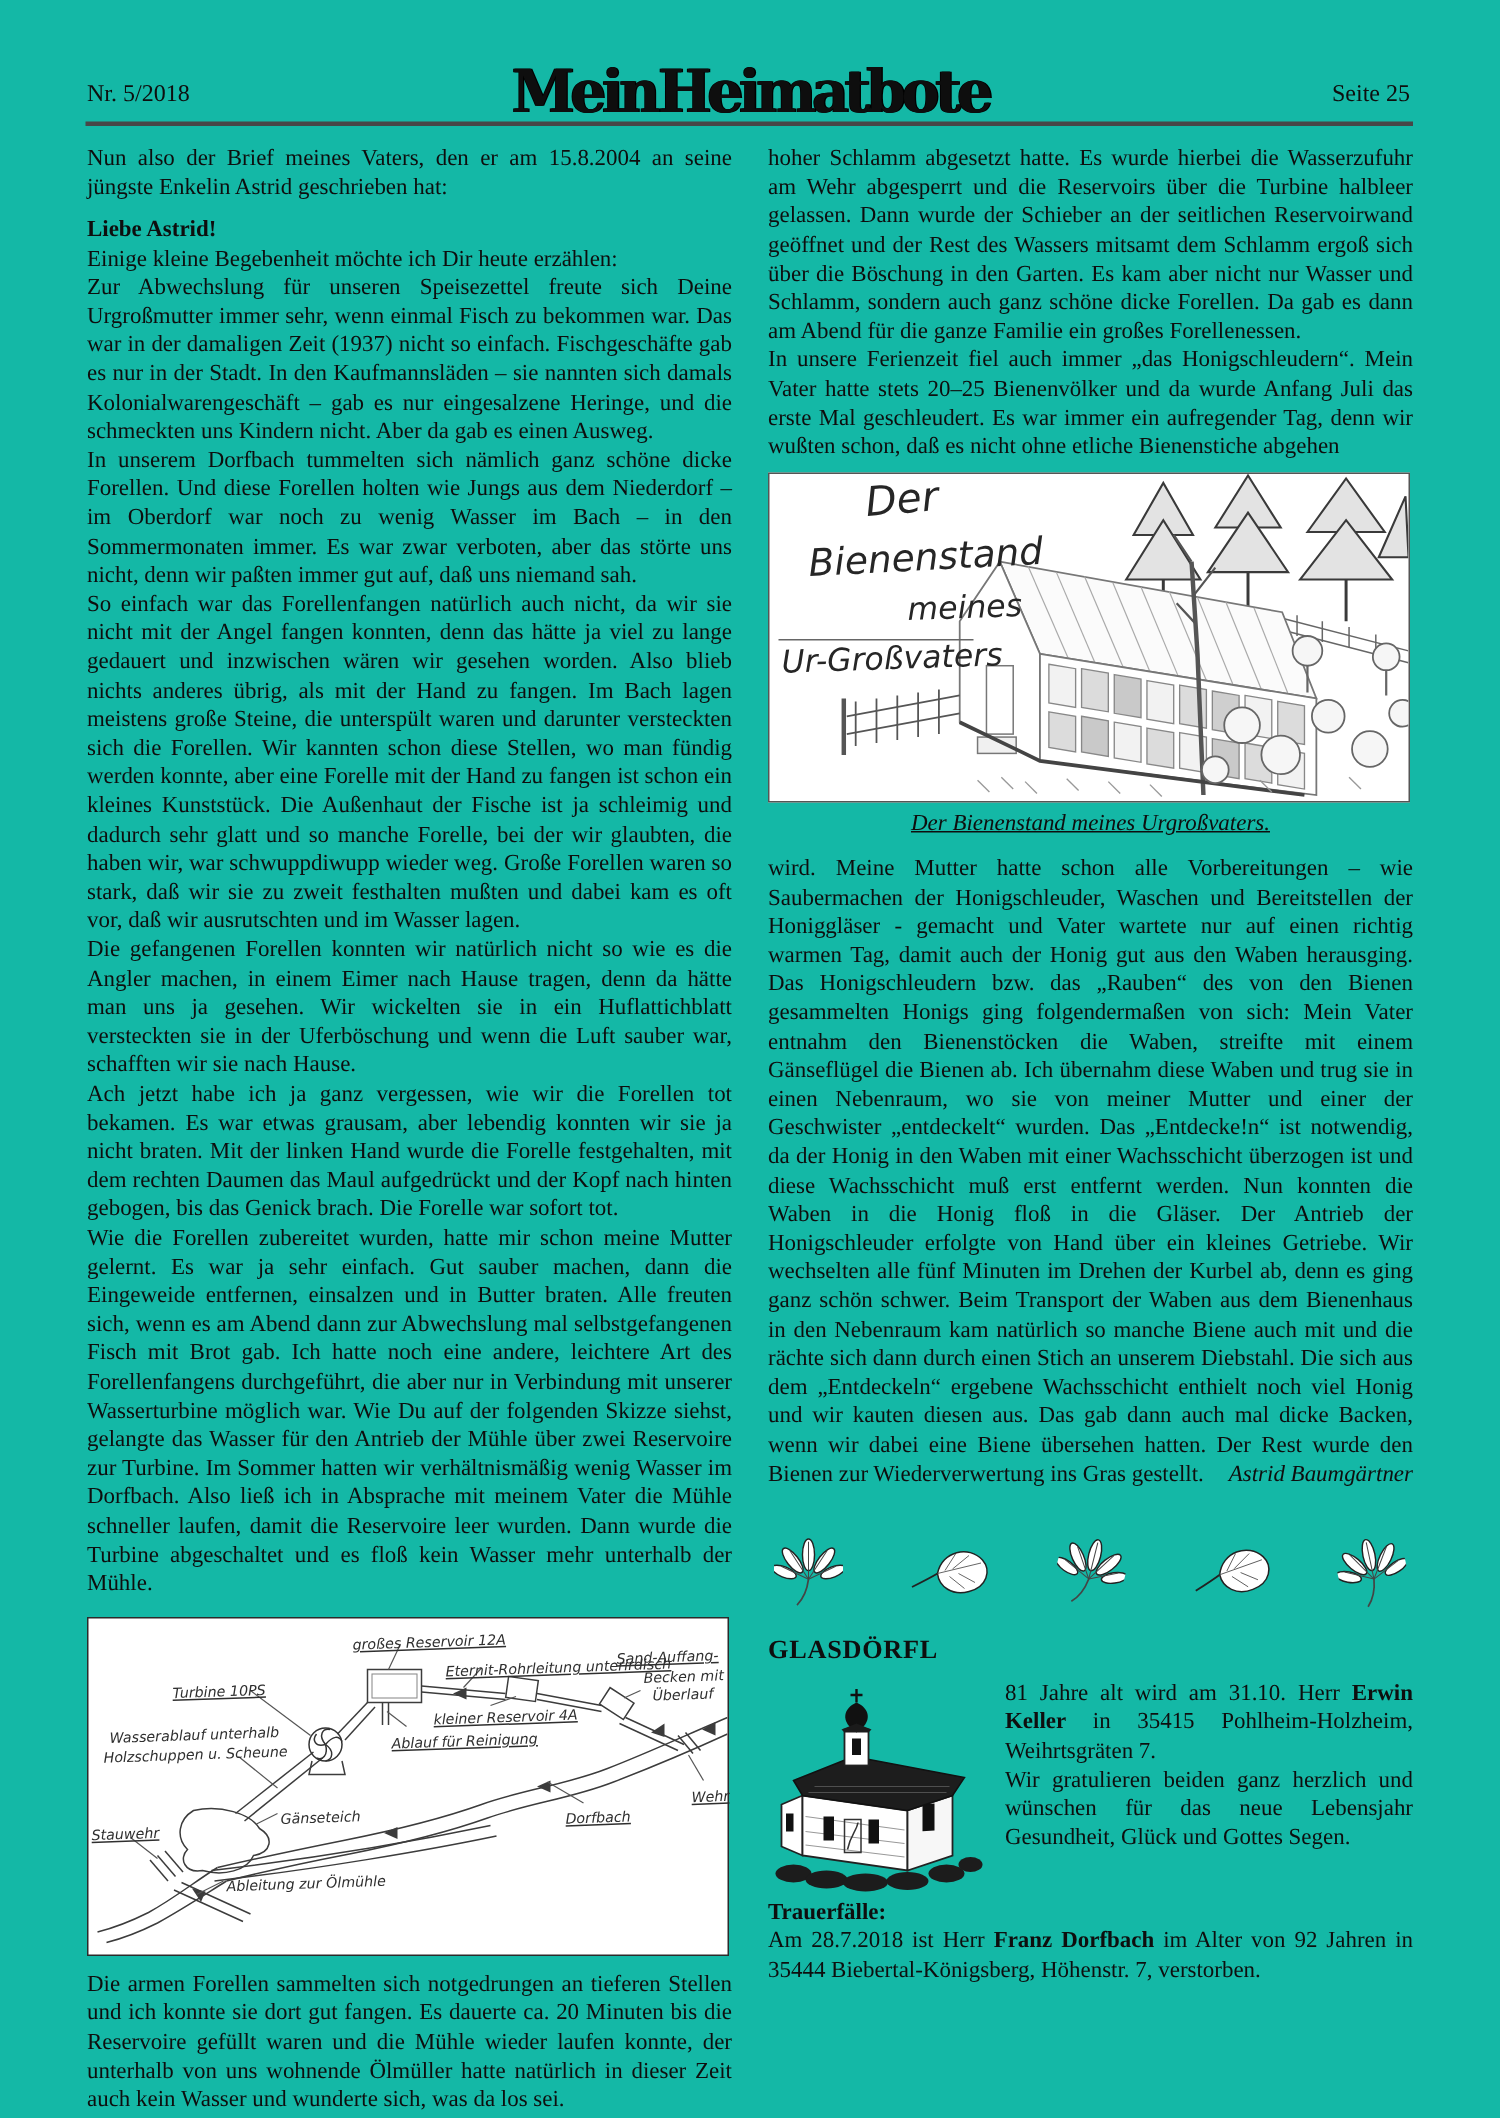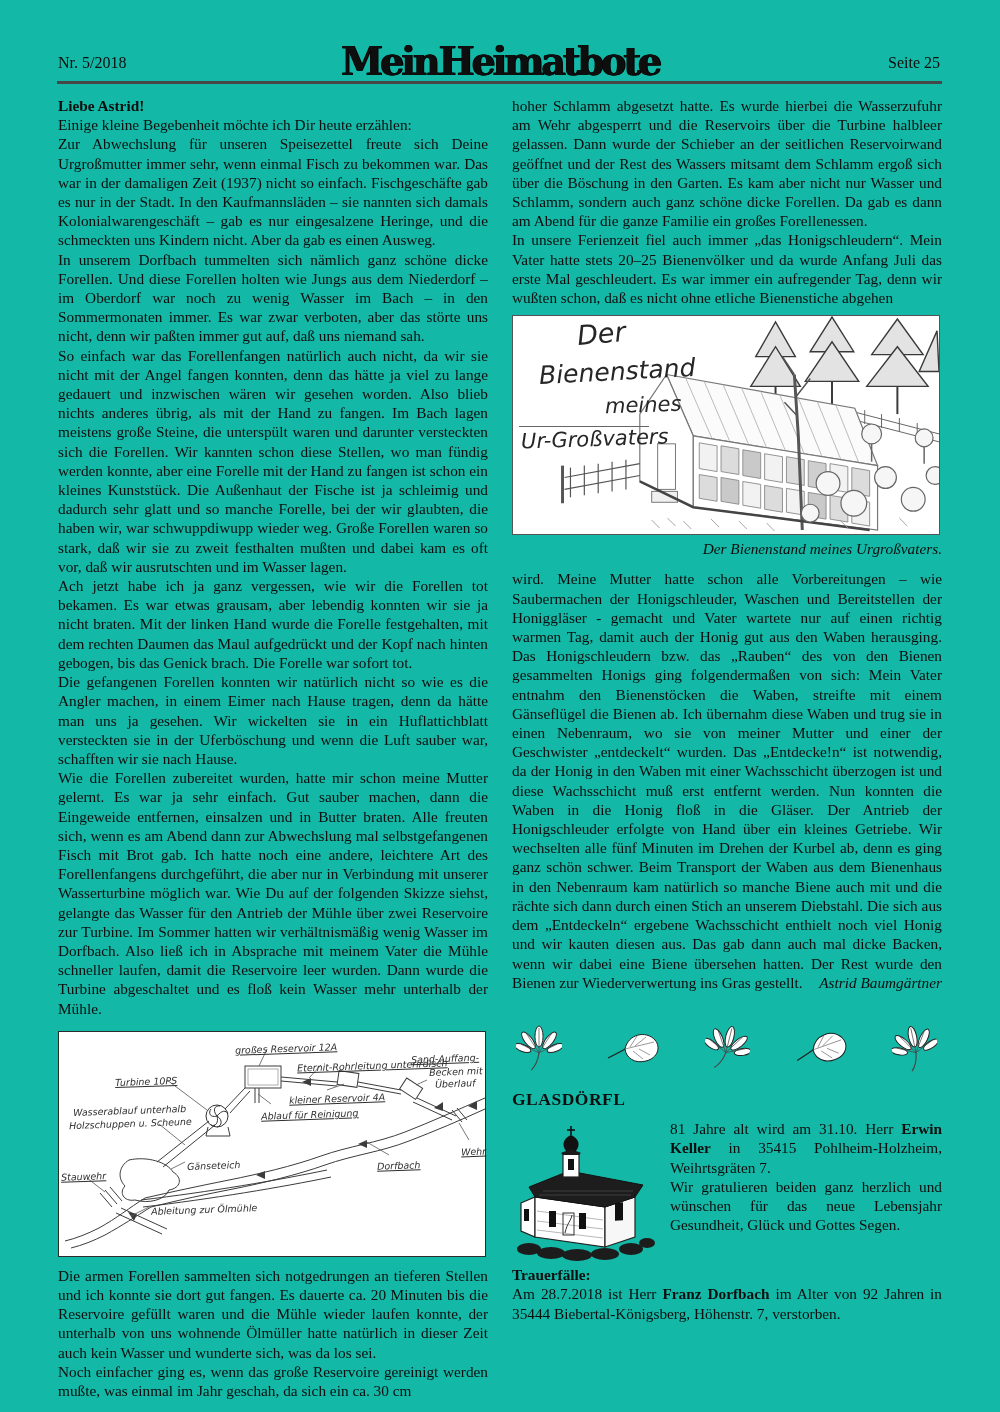--- a/index.html
+++ b/index.html
@@ -30,21 +30,21 @@
   
   .bee-box{position:relative;width:426px;height:218px;border:1px solid #555;
            margin:8px 0 4px 0;background:#fff;overflow:hidden;}
   .bee-text{position:absolute;font-family:"DejaVu Sans",sans-serif;font-style:italic;
             color:#262626;white-space:nowrap;}
   .bee-t1{left:64px;top:8px;font-size:27px;transform:rotate(-5deg);}
   .bee-t2{left:26px;top:46px;font-size:25px;transform:rotate(-3deg);}
   .bee-t3{left:92px;top:80px;font-size:21px;transform:rotate(-2deg);}
   .bee-line{position:absolute;left:6px;top:110px;width:130px;height:1px;background:#666;}
   .bee-t4{left:8px;top:114px;font-size:21px;transform:rotate(-2deg);}
-  .caption{font-style:italic;text-align:right;margin:3px 0 11px 0 !important;}
+  .caption{font-style:italic;text-align:center;margin:3px 0 11px 0 !important;text-decoration:underline;}
   .sig{float:right;font-style:italic;}
   
   .leaves{display:flex;justify-content:space-between;align-items:center;
           margin:30px 4px 16px 4px;height:52px;}
   .leaf{flex:0 0 auto;}
   .glas-head{text-align:left;font-weight:bold;font-size:17.5px;
              letter-spacing:0.5px;margin:12px 0 10px 0 !important;}
   .church{float:left;width:148px;height:140px;margin:6px 10px 0 0;}
   .graybox{background:#d8d8d8;border:2px solid #3a3a3a;padding:5px 9px 6px 9px;margin-bottom:9px;}
   .birthday{margin-bottom:0;}
@@ -54,27 +54,28 @@
 <body>
 
 <div class="page">
 
   <div class="issue">Nr. 5/2018</div>
   <div class="masthead">Mein Heimatbote</div>
   <div class="pageno">Seite 25</div>
   <div class="header-rule"></div>
 
   <div class="col col-left">
+    <p class="gap-after">Nun also der Brief meines Vaters, den er am 15.8.2004 an seine jüngste Enkelin Astrid geschrieben hat:</p>
     <p class="bold-head">Liebe Astrid!</p>
     <p>Einige kleine Begebenheit möchte ich Dir heute erzählen:</p>
     <p>Zur Abwechslung für unseren Speisezettel freute sich Deine Urgroßmutter immer sehr, wenn einmal Fisch zu bekommen war. Das war in der damaligen Zeit (1937) nicht so einfach. Fischgeschäfte gab es nur in der Stadt. In den Kaufmannsläden – sie nannten sich damals Kolonialwarengeschäft – gab es nur eingesalzene Heringe, und die schmeckten uns Kindern nicht. Aber da gab es einen Ausweg.</p>
     <p>In unserem Dorfbach tummelten sich nämlich ganz schöne dicke Forellen. Und diese Forellen holten wie Jungs aus dem Niederdorf – im Oberdorf war noch zu wenig Wasser im Bach – in den Sommermonaten immer. Es war zwar verboten, aber das störte uns nicht, denn wir paßten immer gut auf, daß uns niemand sah.</p>
     <p>So einfach war das Forellenfangen natürlich auch nicht, da wir sie nicht mit der Angel fangen konnten, denn das hätte ja viel zu lange gedauert und inzwischen wären wir gesehen worden. Also blieb nichts anderes übrig, als mit der Hand zu fangen. Im Bach lagen meistens große Steine, die unterspült waren und darunter versteckten sich die Forellen. Wir kannten schon diese Stellen, wo man fündig werden konnte, aber eine Forelle mit der Hand zu fangen ist schon ein kleines Kunststück. Die Außenhaut der Fische ist ja schleimig und dadurch sehr glatt und so manche Forelle, bei der wir glaubten, die haben wir, war schwuppdiwupp wieder weg. Große Forellen waren so stark, daß wir sie zu zweit festhalten mußten und dabei kam es oft vor, daß wir ausrutschten und im Wasser lagen.</p>
+    <p>Die gefangenen Forellen konnten wir natürlich nicht so wie es die Angler machen, in einem Eimer nach Hause tragen, denn da hätte man uns ja gesehen. Wir wickelten sie in ein Huflattichblatt versteckten sie in der Uferböschung und wenn die Luft sauber war, schafften wir sie nach Hause.</p>
     <p>Ach jetzt habe ich ja ganz vergessen, wie wir die Forellen tot bekamen. Es war etwas grausam, aber lebendig konnten wir sie ja nicht braten. Mit der linken Hand wurde die Forelle festgehalten, mit dem rechten Daumen das Maul aufgedrückt und der Kopf nach hinten gebogen, bis das Genick brach. Die Forelle war sofort tot.</p>
-    <p>Die gefangenen Forellen konnten wir natürlich nicht so wie es die Angler machen, in einem Eimer nach Hause tragen, denn da hätte man uns ja gesehen. Wir wickelten sie in ein Huflattichblatt versteckten sie in der Uferböschung und wenn die Luft sauber war, schafften wir sie nach Hause.</p>
     <p>Wie die Forellen zubereitet wurden, hatte mir schon meine Mutter gelernt. Es war ja sehr einfach. Gut sauber machen, dann die Eingeweide entfernen, einsalzen und in Butter braten. Alle freuten sich, wenn es am Abend dann zur Abwechslung mal selbstgefangenen Fisch mit Brot gab. Ich hatte noch eine andere, leichtere Art des Forellenfangens durchgeführt, die aber nur in Verbindung mit unserer Wasserturbine möglich war. Wie Du auf der folgenden Skizze siehst, gelangte das Wasser für den Antrieb der Mühle über zwei Reservoire zur Turbine. Im Sommer hatten wir verhältnismäßig wenig Wasser im Dorfbach. Also ließ ich in Absprache mit meinem Vater die Mühle schneller laufen, damit die Reservoire leer wurden. Dann wurde die Turbine abgeschaltet und es floß kein Wasser mehr unterhalb der Mühle.</p>
 
     <div class="diagram-box">
       <svg width="426" height="224" viewBox="0 0 426 224">
         <g fill="none" stroke="#3c3c3c" stroke-width="1">
 
           <path d="M426,66 C400,77 372,90 346,100 C318,111 290,114 262,124 C234,134 200,142 170,148 C140,154 112,160 86,166"></path>
           <path d="M426,77 C402,88 376,99 350,109 C322,120 294,123 266,133 C238,143 204,151 174,157 C148,162 120,168 92,175"></path>
 
           <path d="M82,168 C150,160 220,148 268,138"></path>

